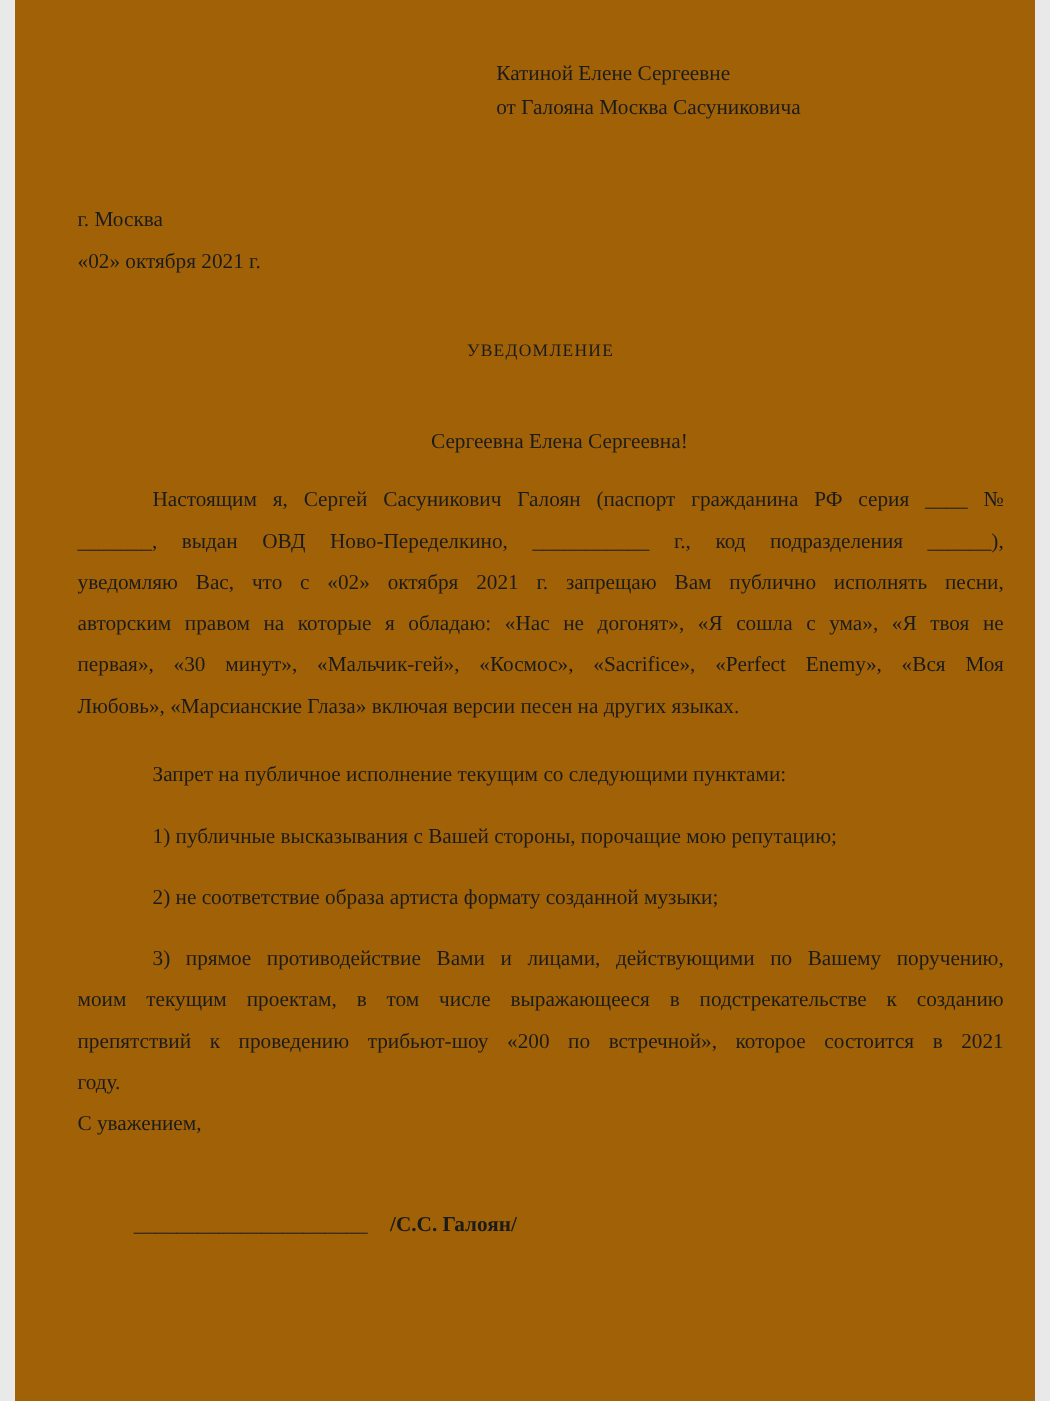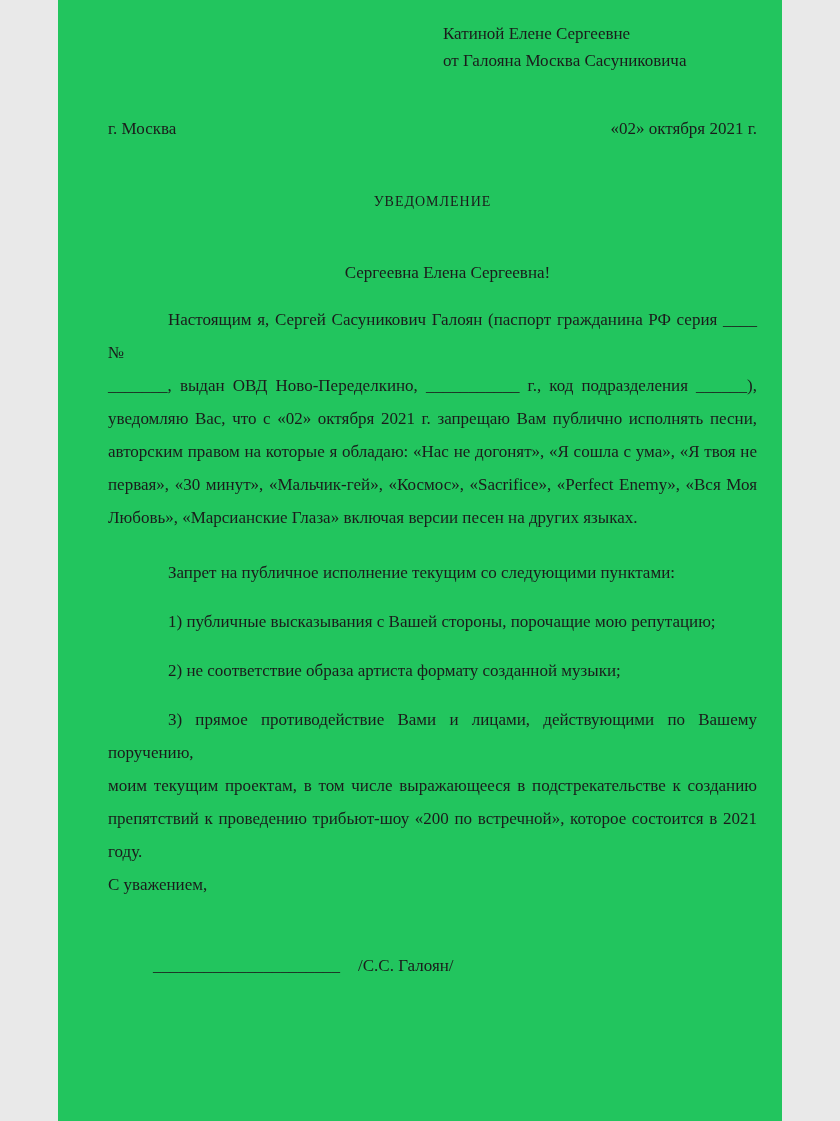--- a/index.html
+++ b/index.html
@@ -1,42 +1,43 @@
 <!DOCTYPE html>
 <html><head>
 <meta charset="utf-8">
 <style>
   html, body {
     margin: 0;
     padding: 0;
     background: #e9e9e9;
   }
   .page {
-    width: 724px;
+    width: 816px;
     height: 1121px;
     margin: 0 auto;
-    background: #22c55e;
+    background: #a16207;
     box-sizing: border-box;
-    padding: 20px 25px 0 50px;
+    padding: 45px 25px 0 50px;
     font-family: "Liberation Serif", "DejaVu Serif", serif;
     font-size: 17px;
     color: #1b1b1b;
     overflow: hidden;
     position: relative;
   }
   .recipient-block {
     margin-left: 335px;
     line-height: 27px;
   }
   .place-date-row {
-    margin-top: 38px;
+    margin-top: 60px;
     display: flex;
     justify-content: space-between;
     align-items: baseline;
     line-height: 33px;
+    flex-direction: column;
   }
   .doc-title {
     margin-top: 45px;
     text-align: center;
     font-weight: normal;
     font-size: 14px;
     letter-spacing: 1px;
     line-height: 24px;
   }
   .salutation {
@@ -53,21 +54,21 @@
   .list-item { margin-top: 16px; text-indent: 60px; }
   .p-multiline { margin-top: 16px; }
   .closing { }
   .signature-row {
     margin-top: 48px;
     line-height: 33px;
     padding-left: 45px;
     display: flex;
     align-items: center;
   }
-  .signature-name { margin-left: 18px; }
+  .signature-name { margin-left: 18px; font-weight: bold; }
   .jline {
     text-align: justify;
     text-align-last: justify;
     line-height: 33px;
   }
   .jl-last {
     text-align-last: left;
   }
   .jl-indent {
     text-indent: 60px;

